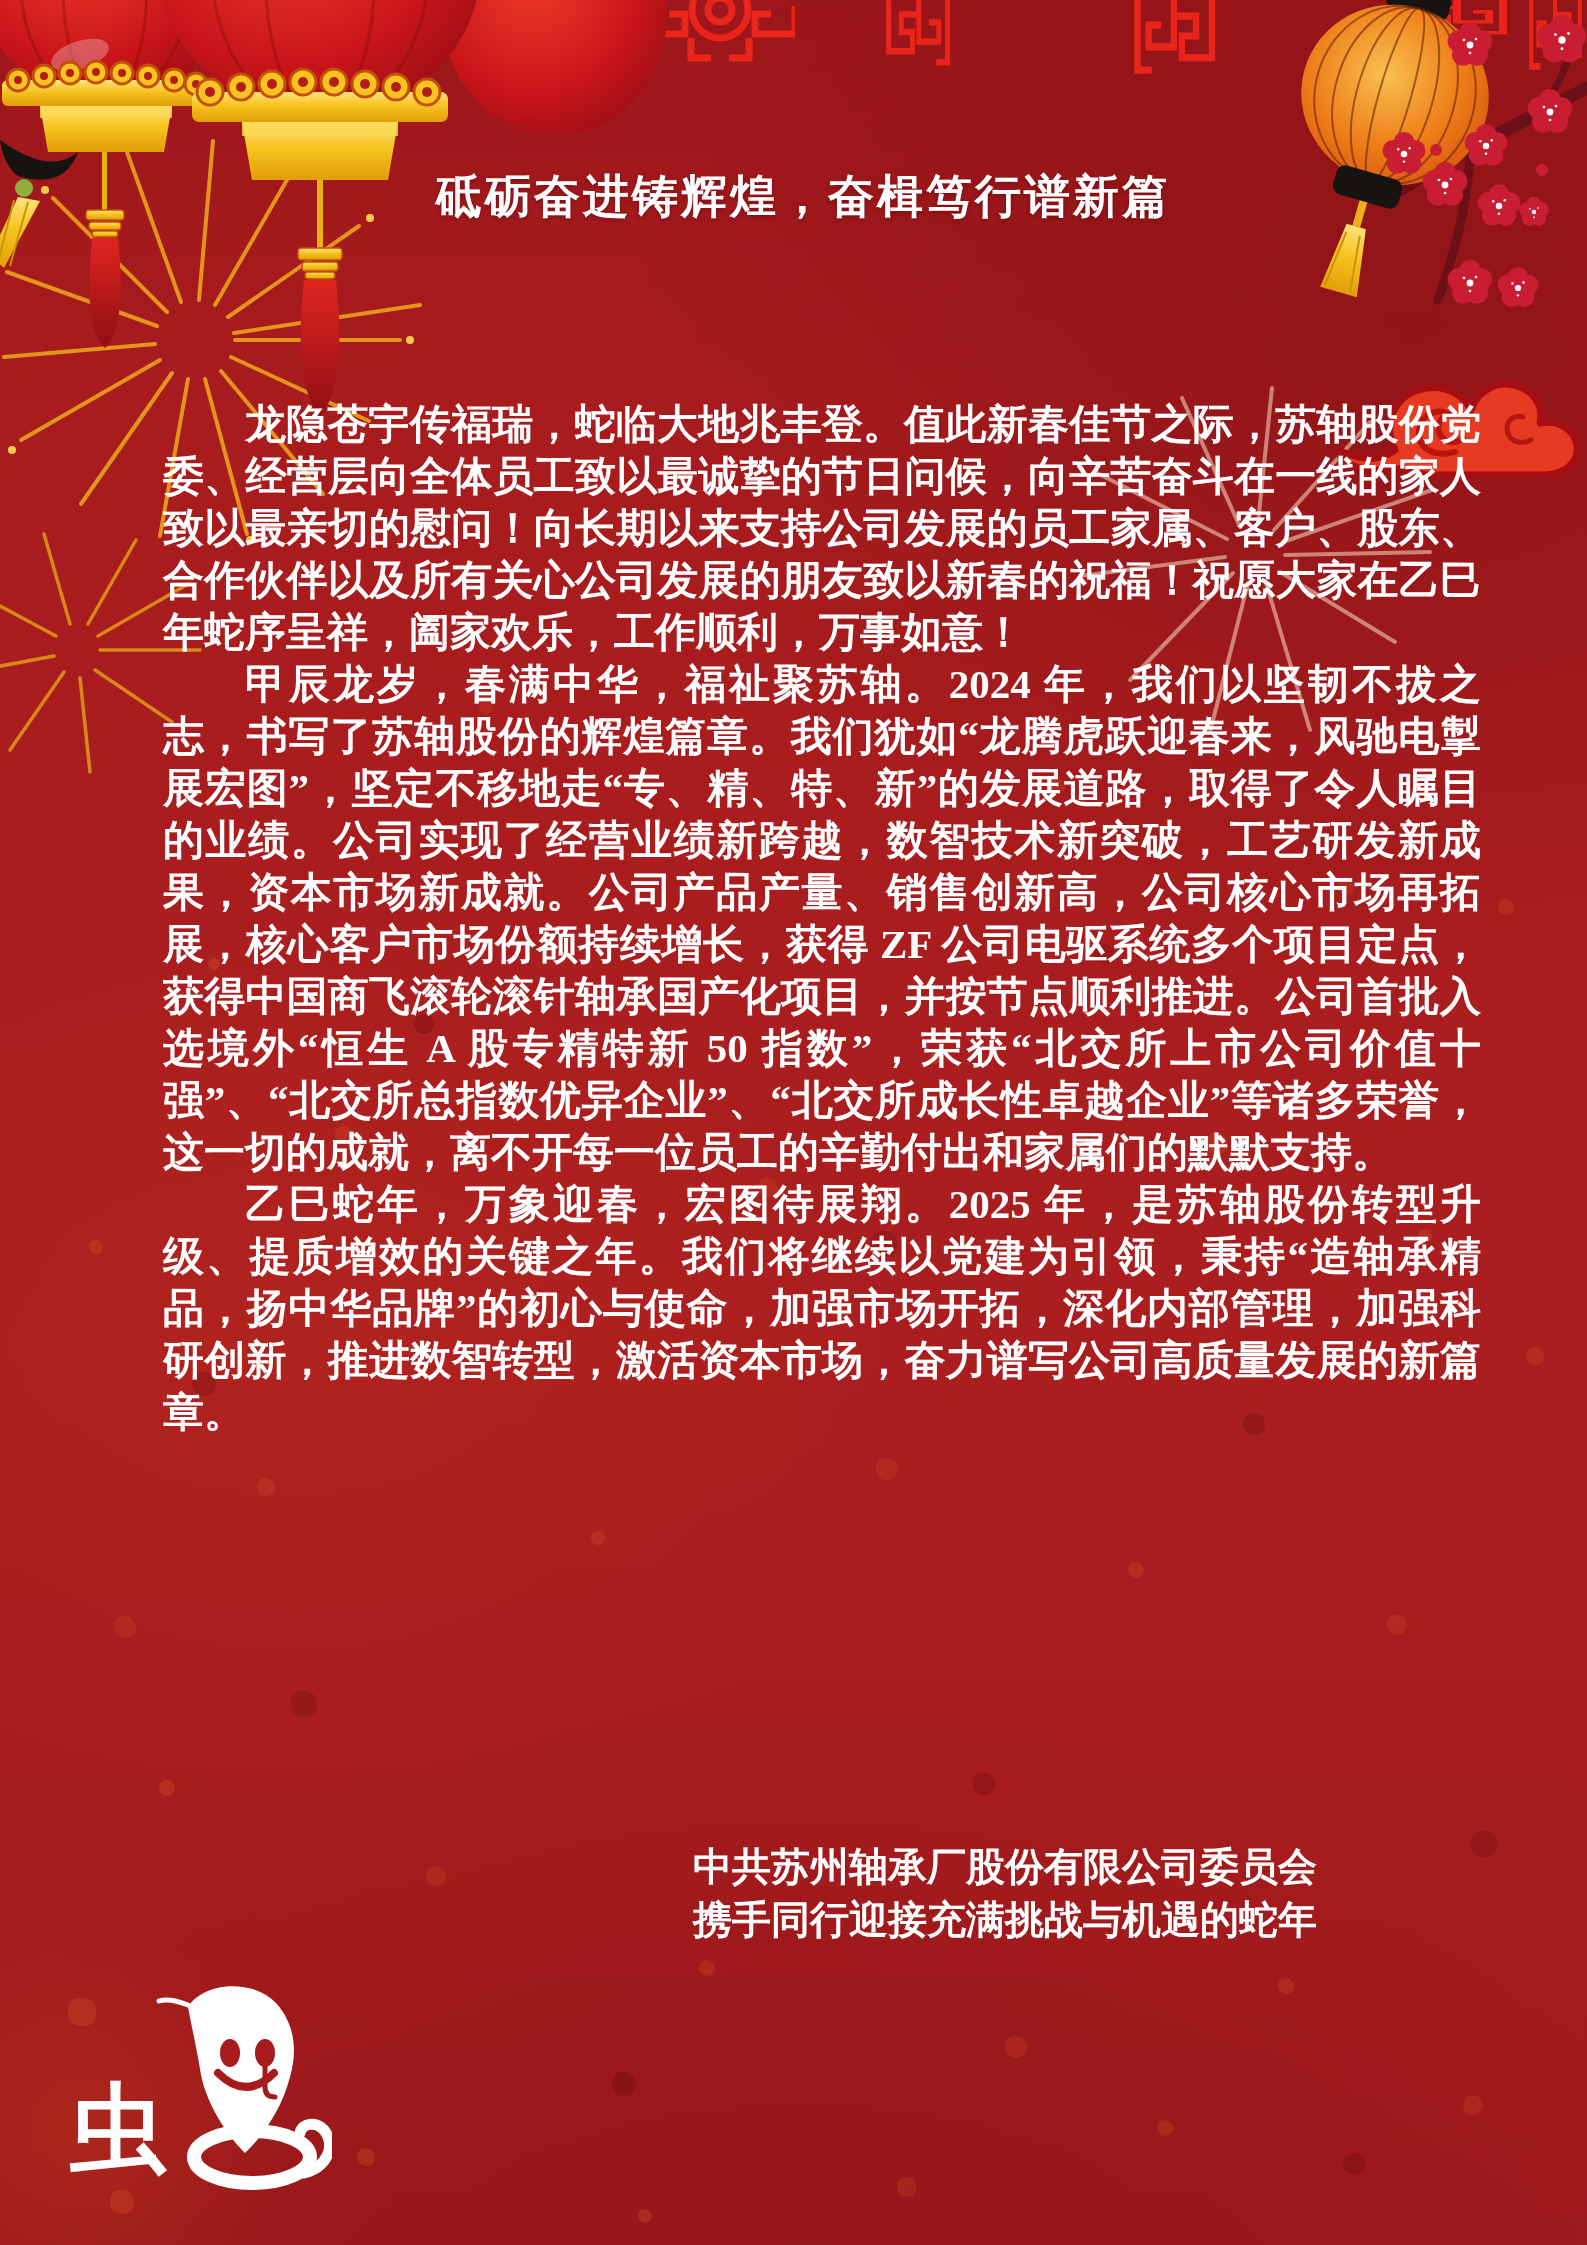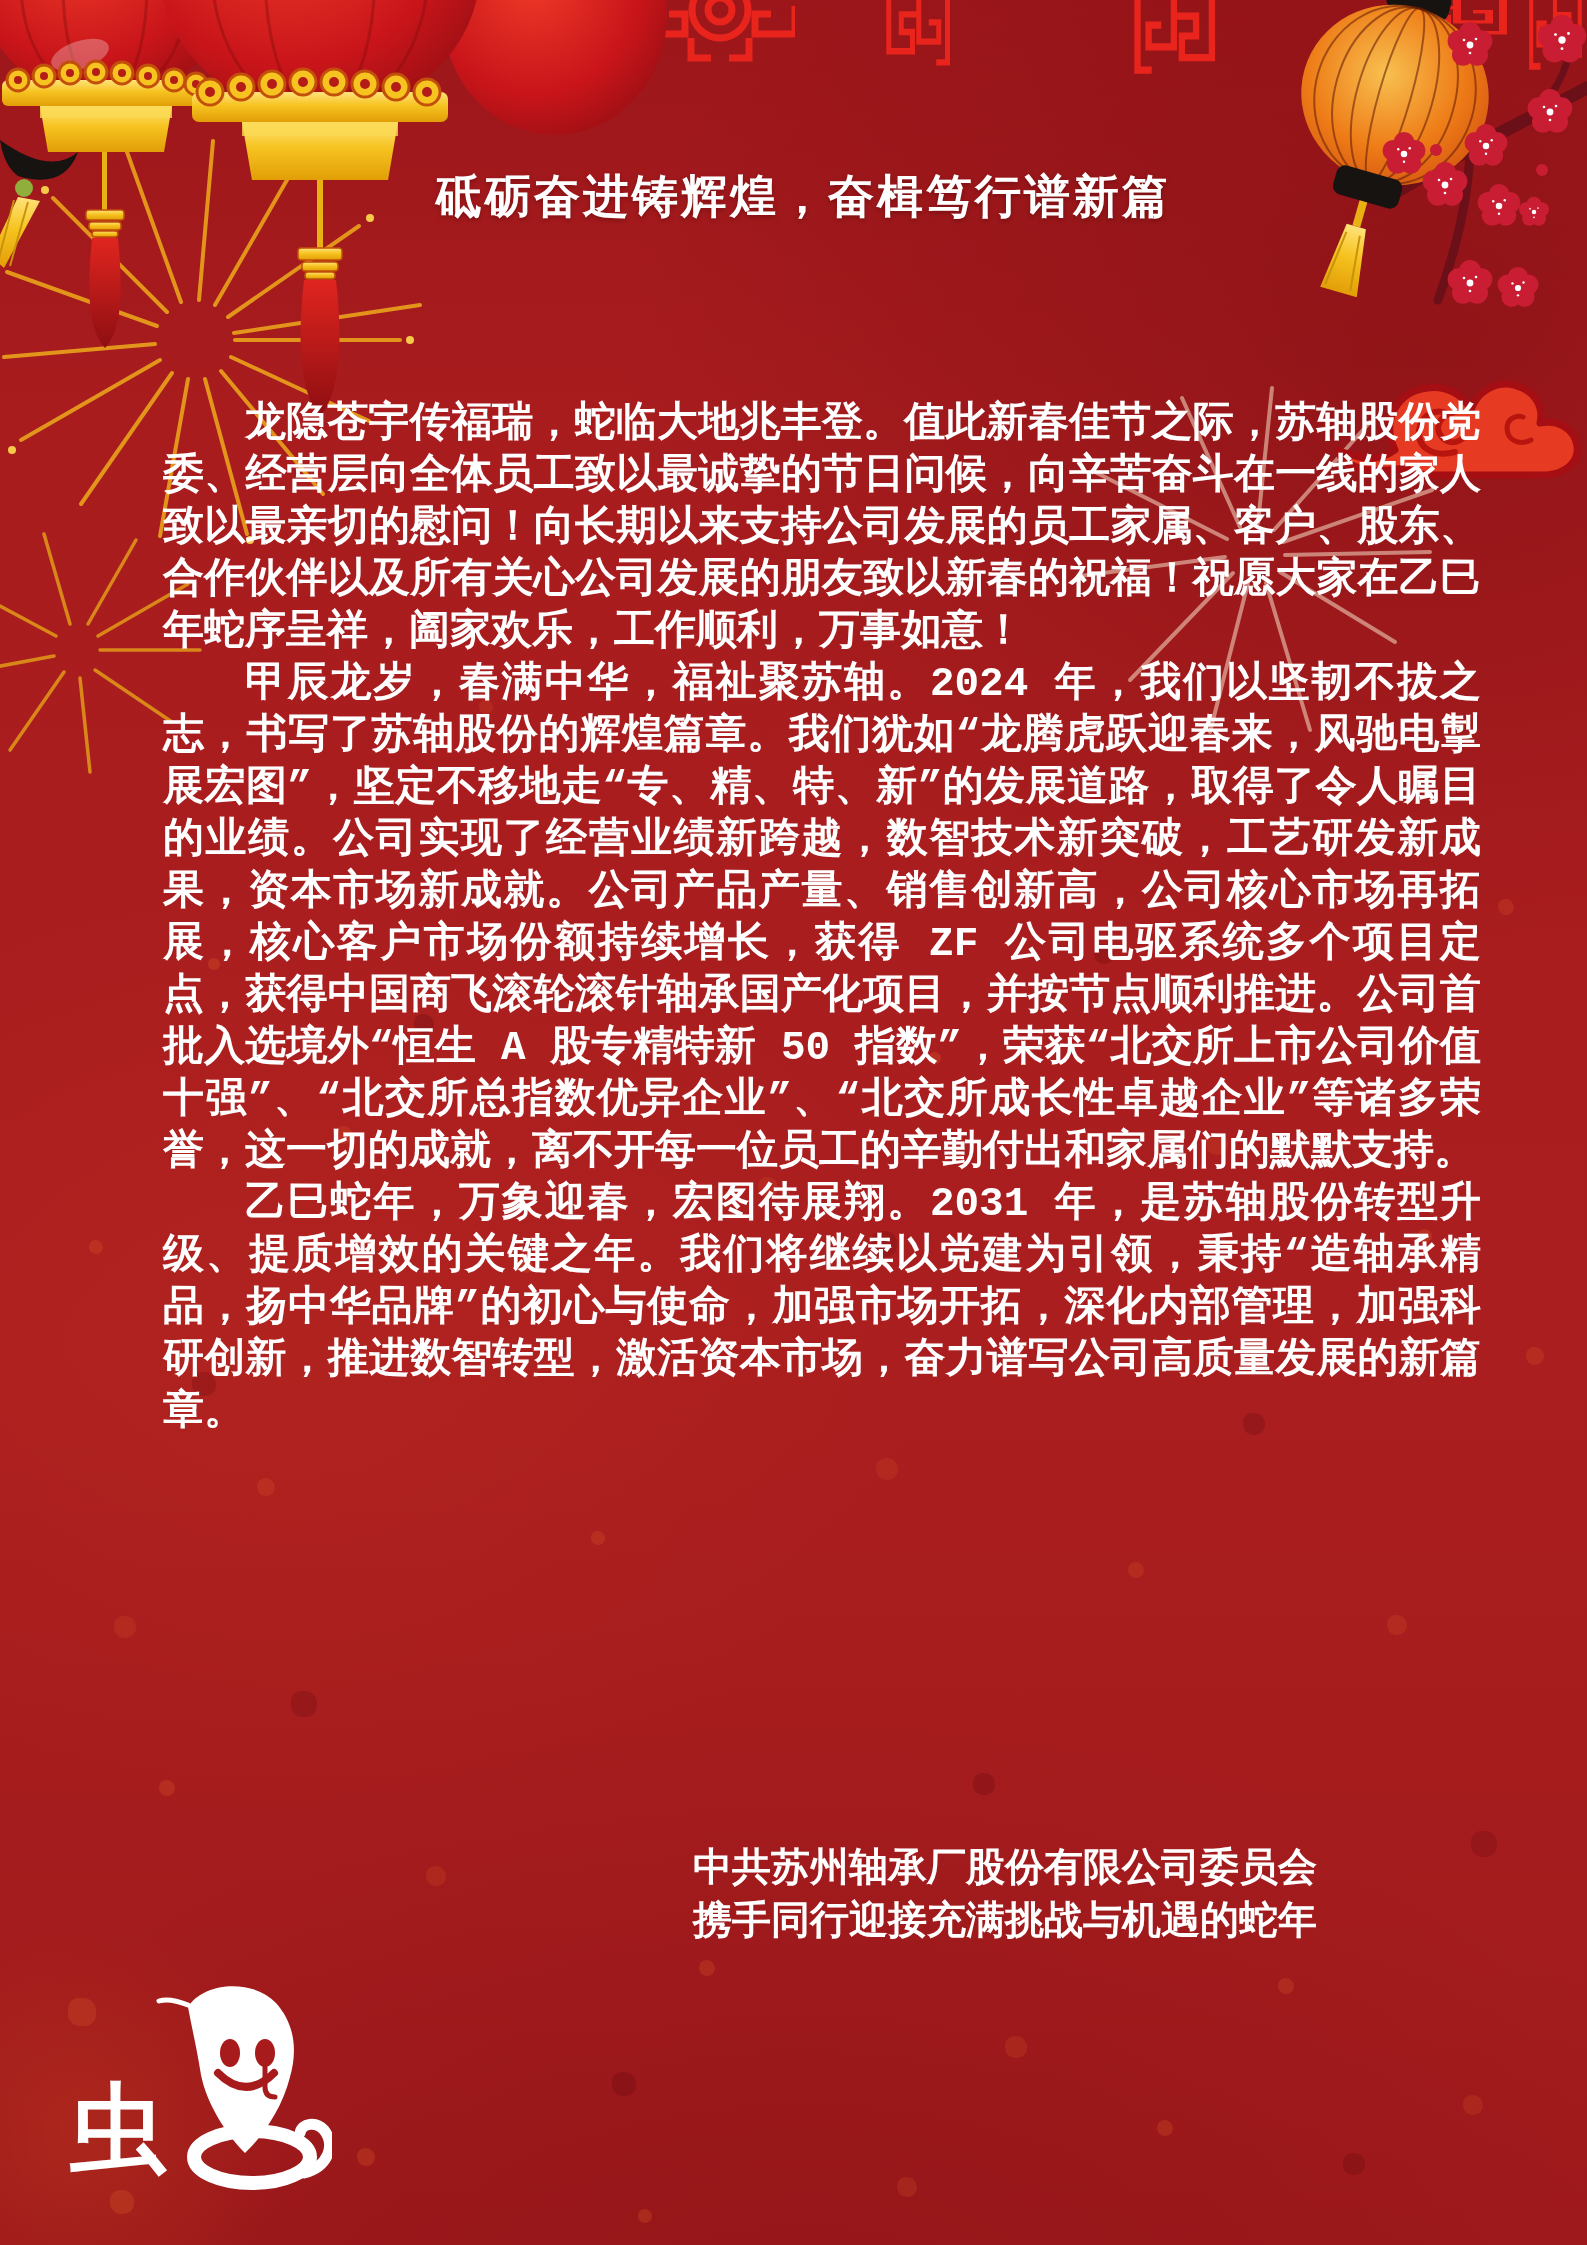--- a/index.html
+++ b/index.html
@@ -54,21 +54,21 @@
   }
   .subtitle{
     position:absolute; top:285px; left:0; width:100%; text-align:center;
     color:#f7efe9; font-size:28px; font-weight:400; letter-spacing:2px; z-index:10;
   }
   .body-text{
     position:absolute; top:398px; left:163px; width:1318px; z-index:10;
     color:#ffffff; font-size:41px; line-height:52px; font-weight:600;
     text-align:justify;
   }
-  .body-text p{margin:0; text-indent:2em;font-family:Liberation Mono, monospace;}
+  .body-text p{margin:0; text-indent:2em;}
   .signature{
     position:absolute; top:1840px; left:600px; width:810px; z-index:10;
     color:#ffffff; font-size:39px; line-height:53px; font-weight:600; text-align:center;
   }
   .logo{position:absolute; left:70px; top:1985px; z-index:10; display:flex; align-items:flex-end;}
   .logo .bug{color:#ffffff; font-size:96px; font-weight:800; line-height:1; margin:0 -14px 18px 0;}
 </style>
 </head>
 <body>
 
@@ -331,21 +331,21 @@
     <path d="M70,106 C24,114 6,100 2,88 C32,100 46,98 60,88 C46,58 62,30 92,26 C113,23 129,34 136,48 C142,29 161,19 179,23 C199,28 209,44 205,61 C224,57 240,68 242,84 C244,100 231,111 212,113 L96,113 C86,113 77,110 70,106 Z" fill="#e63a22" stroke="#a50e12" stroke-width="7" stroke-linejoin="round"></path>
     <path d="M120,90 C96,96 82,84 84,68 C86,52 102,46 114,52 C104,56 100,66 106,74 C112,82 122,82 128,76" fill="none" stroke="#b8150f" stroke-width="6" stroke-linecap="round"></path>
     <path d="M196,78 C184,84 172,78 172,66 C172,58 180,52 188,55" fill="none" stroke="#b8150f" stroke-width="5" stroke-linecap="round"></path>
   </svg>
 
   <div class="title">砥砺奋进铸辉煌，奋楫笃行谱新篇</div>
 
   <div class="body-text">
     <p>龙隐苍宇传福瑞，蛇临大地兆丰登。值此新春佳节之际，苏轴股份党委、经营层向全体员工致以最诚挚的节日问候，向辛苦奋斗在一线的家人致以最亲切的慰问！向长期以来支持公司发展的员工家属、客户、股东、合作伙伴以及所有关心公司发展的朋友致以新春的祝福！祝愿大家在乙巳年蛇序呈祥，阖家欢乐，工作顺利，万事如意！</p>
     <p>甲辰龙岁，春满中华，福祉聚苏轴。2024 年，我们以坚韧不拔之志，书写了苏轴股份的辉煌篇章。我们犹如“龙腾虎跃迎春来，风驰电掣展宏图”，坚定不移地走“专、精、特、新”的发展道路，取得了令人瞩目的业绩。公司实现了经营业绩新跨越，数智技术新突破，工艺研发新成果，资本市场新成就。公司产品产量、销售创新高，公司核心市场再拓展，核心客户市场份额持续增长，获得 ZF 公司电驱系统多个项目定点，获得中国商飞滚轮滚针轴承国产化项目，并按节点顺利推进。公司首批入选境外“恒生 A 股专精特新 50 指数”，荣获“北交所上市公司价值十强”、“北交所总指数优异企业”、“北交所成长性卓越企业”等诸多荣誉，这一切的成就，离不开每一位员工的辛勤付出和家属们的默默支持。</p>
-    <p>乙巳蛇年，万象迎春，宏图待展翔。2031 年，是苏轴股份转型升级、提质增效的关键之年。我们将继续以党建为引领，秉持“造轴承精品，扬中华品牌”的初心与使命，加强市场开拓，深化内部管理，加强科研创新，推进数智转型，激活资本市场，奋力谱写公司高质量发展的新篇章。</p>
+    <p>乙巳蛇年，万象迎春，宏图待展翔。2025 年，是苏轴股份转型升级、提质增效的关键之年。我们将继续以党建为引领，秉持“造轴承精品，扬中华品牌”的初心与使命，加强市场开拓，深化内部管理，加强科研创新，推进数智转型，激活资本市场，奋力谱写公司高质量发展的新篇章。</p>
   </div>
 
   <div class="signature">
     <div>中共苏州轴承厂股份有限公司委员会</div>
     <div>携手同行迎接充满挑战与机遇的蛇年</div>
   </div>
 
   <div class="logo">
     <span class="bug">虫</span>
     <svg width="180" height="210" viewBox="0 0 180 210">

